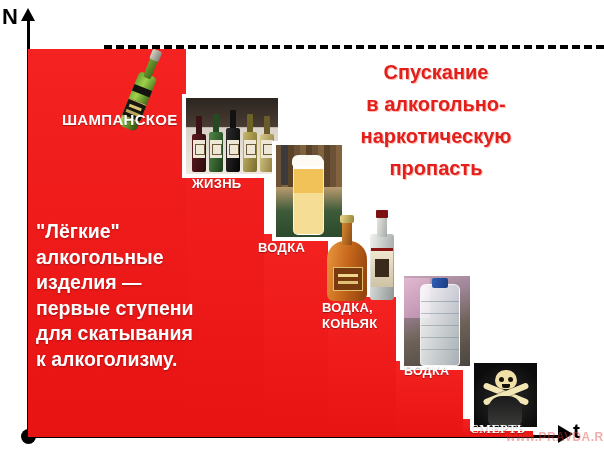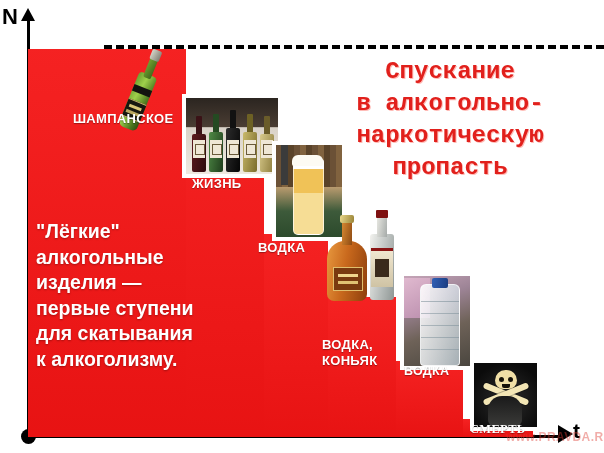--- a/index.html
+++ b/index.html
@@ -44,36 +44,36 @@
   .s5{left:396px; top:361px; width:67px;  height:76px;}
   .s6{left:463px; top:419px; width:70px;  height:18px;}
 
   
   .step::after{content:"";position:absolute;inset:0;
     background:linear-gradient(180deg,rgba(255,255,255,0.06),rgba(0,0,0,0.05));}
 
   
   .step-label{position:absolute;color:#fff;font-weight:bold;z-index:6;
     text-shadow:0 1px 1px rgba(0,0,0,.35);white-space:pre-line;}
-  .lbl-champagne{left:73px;  top:111px; font-size:13px;letter-spacing:.3px;}
+  .lbl-champagne{left:62px;  top:111px; font-size:15px;letter-spacing:.3px;}
   .lbl-wine     {left:192px; top:176px; font-size:13px;letter-spacing:.3px;}
   .lbl-beer     {left:258px; top:240px; font-size:13px;letter-spacing:.3px;}
-  .lbl-vodka    {left:322px; top:300px; font-size:13px;line-height:16px;letter-spacing:.3px;margin-top:37px;}
+  .lbl-vodka    {left:322px; top:300px; font-size:13px;line-height:16px;letter-spacing:.3px;}
   .lbl-spirt    {left:404px; top:364px; font-size:12.5px;letter-spacing:.3px;}
   .lbl-death    {left:470px; top:422px; font-size:12.5px;letter-spacing:.3px;font-family:Liberation Serif, serif;}
 
   
   .light-text{position:absolute;left:36px;top:219px;width:230px;z-index:7;
     color:#fff;font-size:19.5px;font-weight:bold;line-height:25.5px;
     text-shadow:0 1px 2px rgba(0,0,0,.30);}
 
   
-  .fall-text{position:absolute;left:300px;top:56px;width:300px;z-index:7;
-    color:#e1201c;font-size:24px;font-weight:bold;line-height:32px;
-    text-align:center;text-shadow:1px 1px 0 rgba(255,120,110,.5);font-family:Liberation Mono, monospace;}
+  .fall-text{position:absolute;left:286px;top:56px;width:300px;z-index:7;
+    color:#e1201c;font-size:20px;font-weight:bold;line-height:32px;
+    text-align:center;text-shadow:1px 1px 0 rgba(255,120,110,.5);}
 
   
   .photo{position:absolute;z-index:5;overflow:hidden;background:#cfcfcf;}
   .photo-frame{border:4px solid #fff;box-sizing:content-box;}
 
   
   .ph-champ{left:120px;top:47px;width:46px;height:92px;background:transparent;
     z-index:6;}
   .champ-bottle{position:absolute;left:8px;top:0;width:26px;height:90px;
     transform:rotate(22deg);transform-origin:50% 50%;}

